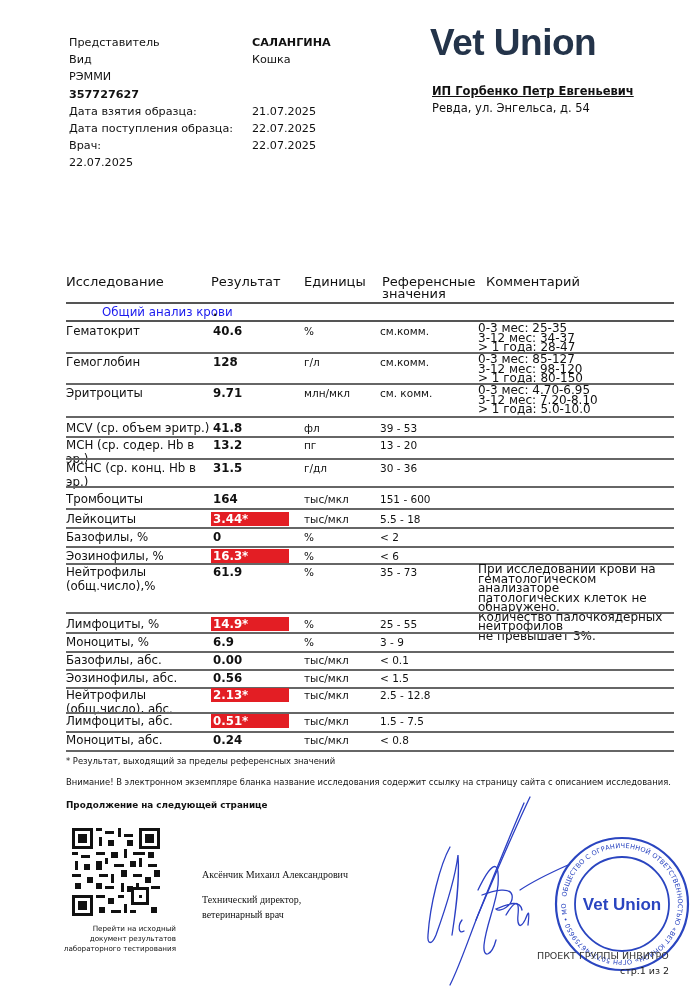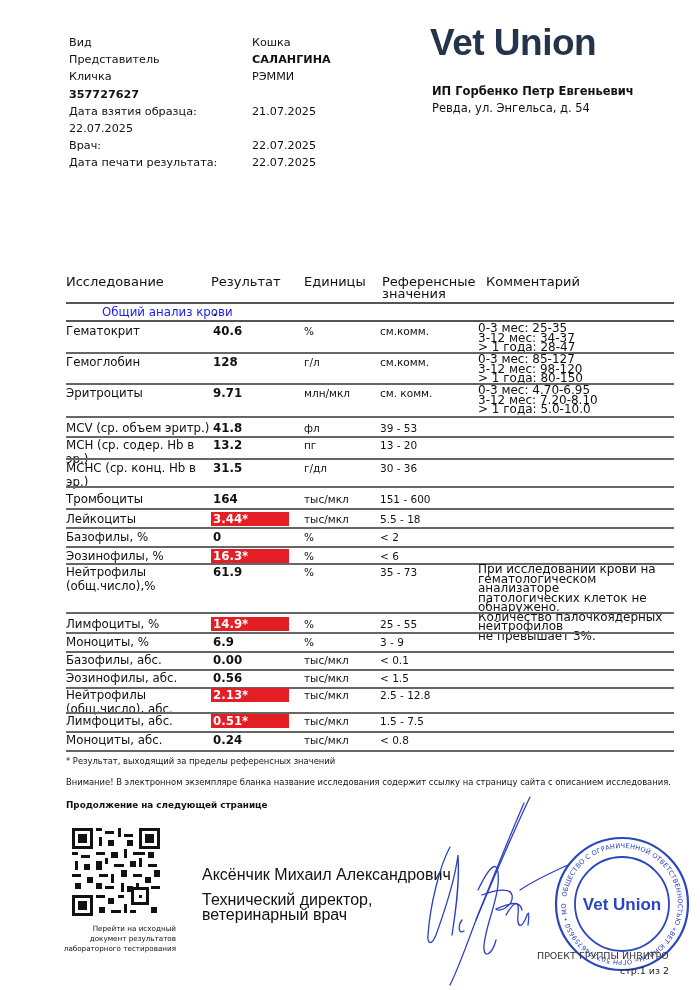--- a/index.html
+++ b/index.html
@@ -8,21 +8,21 @@
 
   
   .info { position: absolute; left: 69px; top: 34px; width: 300px; }
   .info-row { display: flex; height: 17.2px; font-size: 11.2px; line-height: 17px; }
   .info-row .lbl { width: 183px; white-space: nowrap; }
   .info-row .val { white-space: nowrap; }
   .info-row .val.bold { font-weight: bold; }
 
   .brand { position: absolute; left: 430px; top: 22px; font-family: "Liberation Sans", sans-serif; font-weight: bold; font-size: 37px; letter-spacing: -0.5px; color: #24344a; }
   .clinic { position: absolute; left: 432px; top: 83px; font-size: 11.5px; line-height: 17px; }
-  .clinic .name { font-weight: bold; }
+  .clinic .name { font-weight: bold; text-decoration: underline; }
 
   
   .thead { position: absolute; left: 66px; top: 276px; width: 608px; height: 24px; font-size: 13px; line-height: 12px; }
   .thead span { position: absolute; top: 0; }
   .hline { position: absolute; left: 66px; width: 608px; height: 2px; background: #555; }
 
   .row { position: absolute; left: 66px; width: 608px; font-size: 11.8px; line-height: 14px; }
   .row .c-name { position: absolute; left: 0; top: 0; width: 145px; }
   .row .c-res { position: absolute; left: 145px; top: 0; width: 78px; height: 14px; font-weight: bold; padding-left: 2px; }
   .row .c-res.flag { background: #e31e24; color: #fff; }
@@ -31,60 +31,59 @@
   .row .c-comm { position: absolute; left: 412px; top: 0; font-size: 12px; line-height: 9.5px; width: 200px; }
 
   .section-title { color: #1a1aee; margin-left: 36px; }
 
   .notes { position: absolute; left: 66px; font-size: 8.4px; text-align: center; }
   .bold { font-weight: bold; }
 
   .qr { position: absolute; left: 72px; top: 828px; width: 88px; height: 88px; }
   .qr-cap { position: absolute; left: 58px; top: 924px; width: 118px; text-align: right; font-size: 7.2px; line-height: 10px; }
 
-  .signer { position: absolute; left: 202px; top: 867px; font-family: Liberation Sans, sans-serif; font-size: 16px; line-height: 15px; }
+  .signer { position: absolute; left: 202px; top: 867px; font-family: Liberation Serif, serif; font-size: 10px; line-height: 15px; }
   .signer .title { margin-top: 10px; }
 
   .stamp { position: absolute; left: 552px; top: 834px; width: 140px; height: 140px; }
   .sig { position: absolute; left: 400px; top: 795px; width: 180px; height: 195px; }
   .invitro { position: absolute; left: 537px; top: 950px; font-size: 9.5px; color: #333; }
   .page { position: absolute; left: 620px; top: 965px; font-size: 9.5px; color: #222; }
 </style>
 </head>
 <body>
 
 <div class="info">
   <div class="info-row">
+      <span class="lbl">Представитель</span>
+      <span class="val bold">САЛАНГИНА</span>
+    </div>
+  <div class="info-row">
       <span class="lbl">Вид</span>
       <span class="val">Кошка</span>
     </div>
   <div class="info-row">
-      <span class="lbl">Представитель</span>
-      <span class="val bold">САЛАНГИНА</span>
-    </div>
-  <div class="info-row">
-      <span class="lbl">Кличка</span>
       <span class="val">РЭММИ</span>
     </div>
   <div class="info-row">
       <span class="val bold">357727627</span>
     </div>
   <div class="info-row">
       <span class="lbl">Дата взятия образца:</span>
       <span class="val">21.07.2025</span>
     </div>
   <div class="info-row">
+      <span class="lbl">Дата поступления образца:</span>
       <span class="val">22.07.2025</span>
     </div>
   <div class="info-row">
       <span class="lbl">Врач:</span>
       <span class="val">22.07.2025</span>
     </div>
   <div class="info-row">
-      <span class="lbl">Дата печати результата:</span>
       <span class="val">22.07.2025</span>
     </div>
 </div>
 
 <div class="brand">Vet Union</div>
 
 <div class="clinic">
   <div class="name">ИП Горбенко Петр Евгеньевич</div>
   <div>Ревда, ул. Энгельса, д. 54</div>
 </div>

